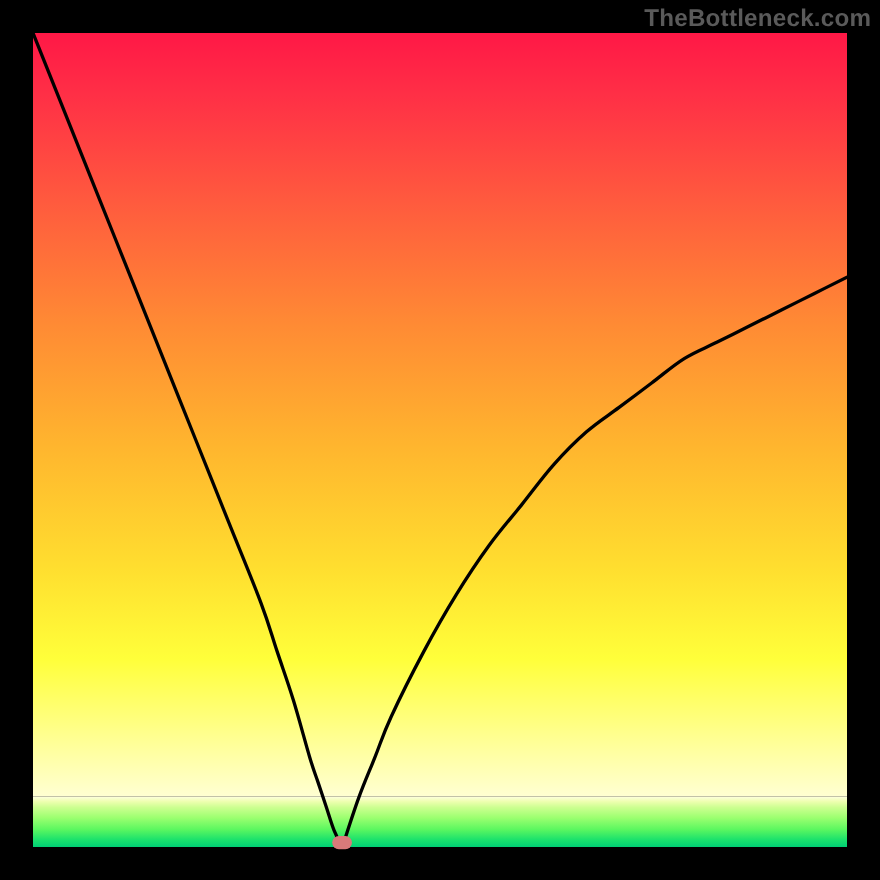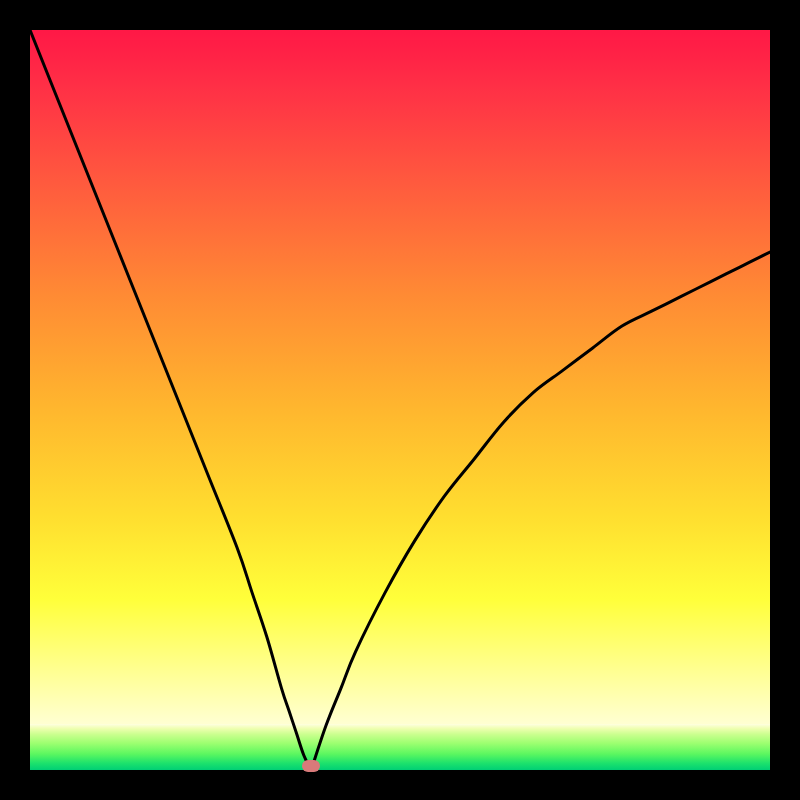--- a/index.html
+++ b/index.html
@@ -79,20 +79,21 @@
     width: 18px;
     height: 12px;
     border-radius: 6px;
     background: #d97a7a;
   }
 </style>
 </head>
 <body>
 
 <div class="frame">
+  <div class="watermark">TheBottleneck.com</div>
 
   <div class="plot-area">
     <div class="gradient-main"></div>
     <div class="green-band"></div>
 
     <svg class="curve" viewBox="0 0 740 740" preserveAspectRatio="none">
       <path id="curve-left" fill="none" stroke="#000" stroke-width="3" stroke-linecap="round" d="M 0.00 0.00 C 5.33 13.32, 18.94 47.36, 29.60 74.00 C 40.26 100.64, 48.54 121.36, 59.20 148.00 C 69.86 174.64, 78.14 195.36, 88.80 222.00 C 99.46 248.64, 107.74 269.36, 118.40 296.00 C 129.06 322.64, 137.34 343.36, 148.00 370.00 C 158.66 396.64, 166.94 417.36, 177.60 444.00 C 188.26 470.64, 199.21 496.69, 207.20 518.00 C 215.19 539.31, 216.67 546.42, 222.00 562.40 C 227.33 578.38, 231.47 589.48, 236.80 606.80 C 242.13 624.12, 247.60 645.28, 251.60 658.60 C 255.60 671.92, 256.34 672.81, 259.00 680.80 C 261.66 688.79, 263.74 695.01, 266.40 703.00 C 269.06 710.99, 271.14 718.54, 273.80 725.20 C 276.46 731.86, 279.87 737.34, 281.20 740.00"></path>
       <path id="curve-right" fill="none" stroke="#000" stroke-width="3" stroke-linecap="round" d="M 281.20 740.00 C 283.86 732.01, 290.67 710.25, 296.00 695.60 C 301.33 680.95, 305.47 671.92, 310.80 658.60 C 316.13 645.28, 317.61 638.92, 325.60 621.60 C 333.59 604.28, 344.54 582.38, 355.20 562.40 C 365.86 542.42, 374.14 527.92, 384.80 510.60 C 395.46 493.28, 403.74 480.85, 414.40 466.20 C 425.06 451.55, 433.34 442.52, 444.00 429.20 C 454.66 415.88, 462.94 404.19, 473.60 392.20 C 484.26 380.21, 492.54 371.92, 503.20 362.60 C 513.86 353.28, 522.14 348.39, 532.80 340.40 C 543.46 332.41, 551.74 326.19, 562.40 318.20 C 573.06 310.21, 581.34 302.66, 592.00 296.00 C 602.66 289.34, 610.94 286.53, 621.60 281.20 C 632.26 275.87, 640.54 271.73, 651.20 266.40 C 661.86 261.07, 670.14 256.93, 680.80 251.60 C 691.46 246.27, 699.74 242.13, 710.40 236.80 C 721.06 231.47, 734.67 224.66, 740.00 222.00"></path>
     </svg>
 

